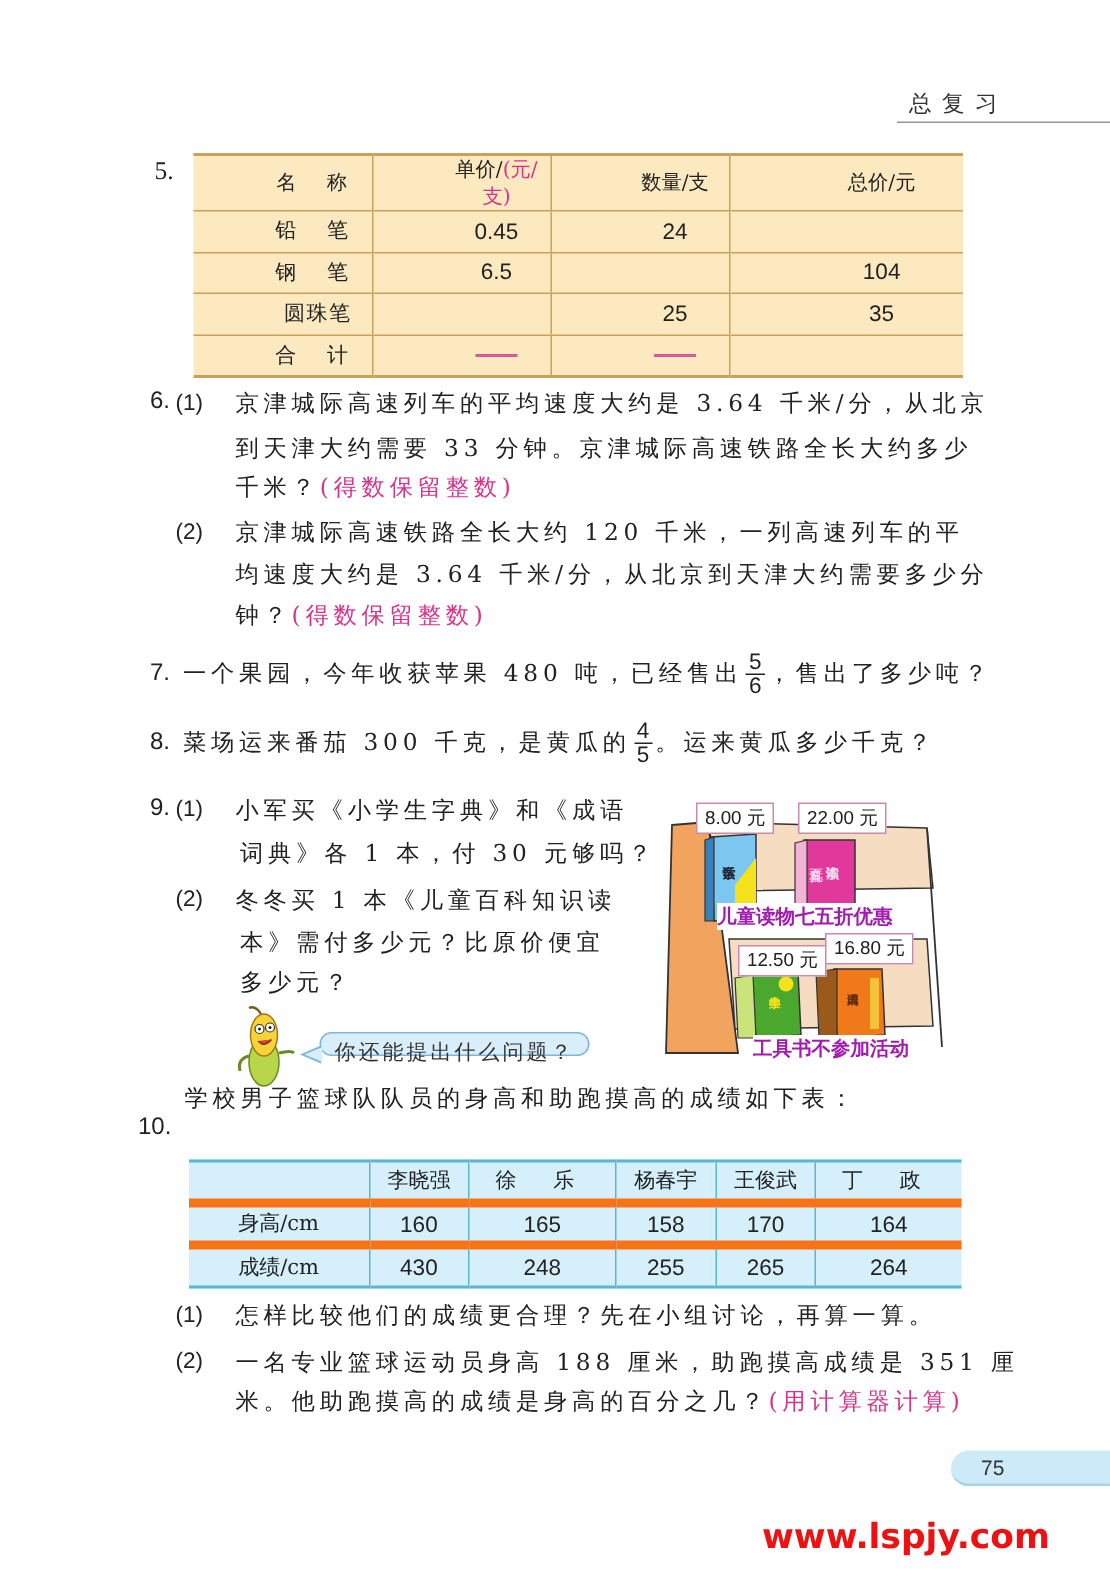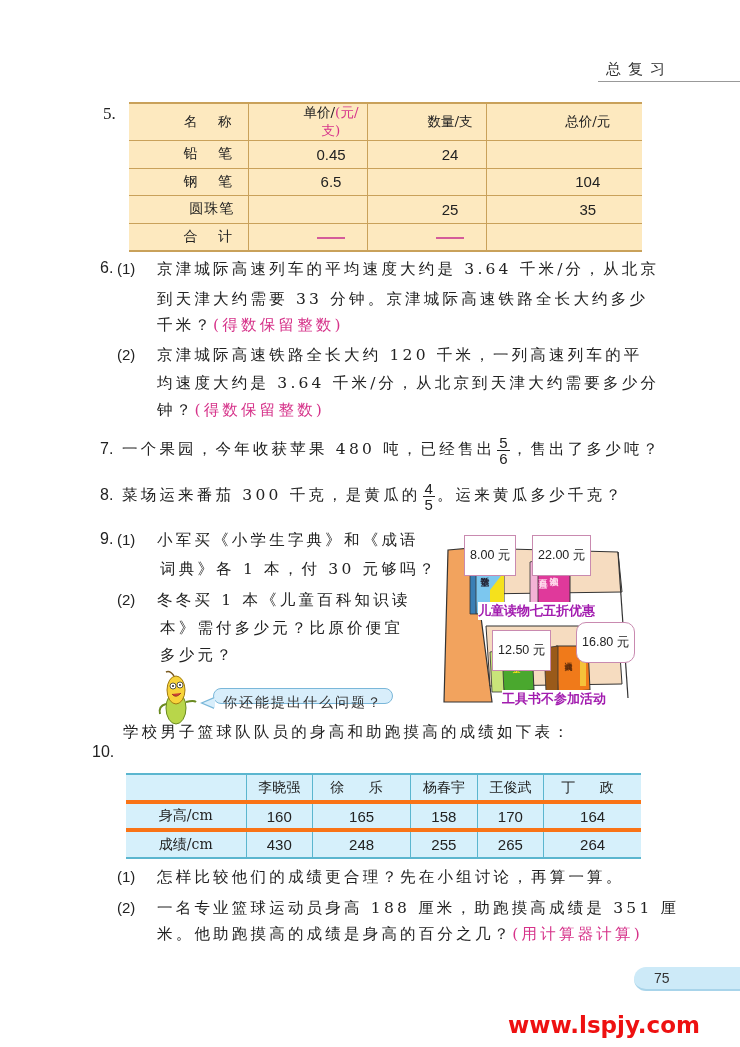--- a/index.html
+++ b/index.html
@@ -28,32 +28,32 @@
 
   .line { position: absolute; font-size: 15.5px; letter-spacing: 3.2px; white-space: nowrap; line-height: 18px; }
   .sans { font-family: "Liberation Sans", sans-serif; letter-spacing: 0; }
 
   .frac { display: inline-block; vertical-align: middle; text-align: center; font-family: "Liberation Sans", sans-serif; font-size: 15px; letter-spacing: 0; line-height: 15px; margin: 0 2px; }
   .frac .n { display: block; border-bottom: 1px solid #222; padding: 0 2px; }
   .frac .d { display: block; padding: 0 2px; }
 
   
   .illus { position: absolute; left: 430px; top: 530px; width: 220px; height: 180px; }
-  .price-tag { position: absolute; border: 1px solid #c98ab0; background: #fff; font-family: "Liberation Sans", sans-serif; font-size: 12.5px; padding: 11px 5px; color: #222; white-space: nowrap; }
+  .price-tag { position: absolute; border: 1px solid #c98ab0; background: #fff; font-family: "Liberation Sans", sans-serif; font-size: 12.5px; padding: 1px 5px; color: #222; white-space: nowrap; }
   .banner { position: absolute; background: #fff; font-size: 13px; font-weight: bold; font-family: "DejaVu Sans", sans-serif; color: #a21caf; white-space: nowrap; letter-spacing: 0; }
 
   
   .mascot { position: absolute; left: 152px; top: 668px; width: 48px; height: 60px; }
   .bubble { position: absolute; left: 213px; top: 688px; width: 180px; height: 16px; background: #d8eefb; border: 1px solid #7ab7d9; border-radius: 14px; font-size: 14px; letter-spacing: 2px; text-align: center; line-height: 26px; color: #333; }
   .bubble-tail { position: absolute; left: 200px; top: 697px; width: 0; height: 0; border-top: 6px solid transparent; border-bottom: 6px solid transparent; border-right: 14px solid #7ab7d9; }
   .bubble-tail-inner { position: absolute; left: 203px; top: 698px; width: 0; height: 0; border-top: 5px solid transparent; border-bottom: 5px solid transparent; border-right: 12px solid #d8eefb; }
 
   
   .t10 { position: absolute; left: 126px; top: 773px; width: 515px; border-collapse: collapse; background: #d6f0fb; font-size: 14px; }
-  .t10 td { border-top: 4px solid #f97316; border-bottom: 1px solid #5bb6cf; height: 28px; text-align: center; }
+  .t10 td { border-top: 6px solid #f97316; border-bottom: 1px solid #5bb6cf; height: 28px; text-align: center; }
   .t10 td + td { border-left: 1px solid #5bb6cf; }
   .t10 tr:first-child td { border-top: 2px solid #5bb6cf; }
   .t10 tr:last-child td { border-bottom: 2px solid #5bb6cf; }
   .t10 .lab { width: 120px; }
   .t10 .num { font-family: "Liberation Sans", sans-serif; font-size: 15px; }
 
   .page-pill { position: absolute; left: 634px; top: 967px; width: 106px; height: 24px; background: #cdeaf8; border-radius: 12px 0 0 12px; border-bottom: 2px solid #a8d4ea; }
   .page-num { position: absolute; left: 20px; top: 3px; font-family: "Liberation Sans", sans-serif; font-size: 14px; color: #333; }
 
   .watermark { position: absolute; left: 508px; top: 1012px; font-family: "DejaVu Sans", sans-serif; font-weight: bold; font-size: 23px; color: #ee1111; letter-spacing: 0; }
@@ -159,21 +159,21 @@
 
     <polygon points="126,116 158,116 160,160 128,162" fill="#f07a1a" stroke="#333" stroke-width="1"></polygon>
     <polygon points="114,118 128,116 128,162 116,162" fill="#9a5a1a" stroke="#333" stroke-width="0.8"></polygon>
     <rect x="150" y="122" width="6" height="34" fill="#f5c23a"></rect>
     <text x="138" y="126" font-size="8" fill="#5a2a0a" font-family="DejaVu Sans, sans-serif" writing-mode="tb">成语词典</text>
   </svg>
   <div class="price-tag" style="left:34px;top:5px;">8.00 元</div>
   <div class="price-tag" style="left:102px;top:5px;">22.00 元</div>
   <div class="banner" style="left:48px;top:72px;">儿童读物七五折优惠</div>
   <div class="price-tag" style="left:62px;top:100px;">12.50 元</div>
-  <div class="price-tag" style="left:146px;top:92px;border-radius:10px;">16.80 元</div>
+  <div class="price-tag" style="left:120px;top:92px;">16.80 元</div>
   <div class="banner" style="left:72px;top:160px;">工具书不参加活动</div>
 </div>
 
 <div class="mascot">
   <svg width="48" height="60" viewBox="0 0 48 60">
     <ellipse cx="24" cy="40" rx="10" ry="16" fill="#b8d64a" stroke="#6a8a20" stroke-width="1"></ellipse>
     <ellipse cx="24" cy="22" rx="9" ry="14" fill="#f7d33a" stroke="#a07a10" stroke-width="1"></ellipse>
     <circle cx="21" cy="18" r="3" fill="#fff" stroke="#333" stroke-width="0.8"></circle>
     <circle cx="28" cy="17" r="3" fill="#fff" stroke="#333" stroke-width="0.8"></circle>
     <circle cx="21" cy="18" r="1" fill="#222"></circle>

